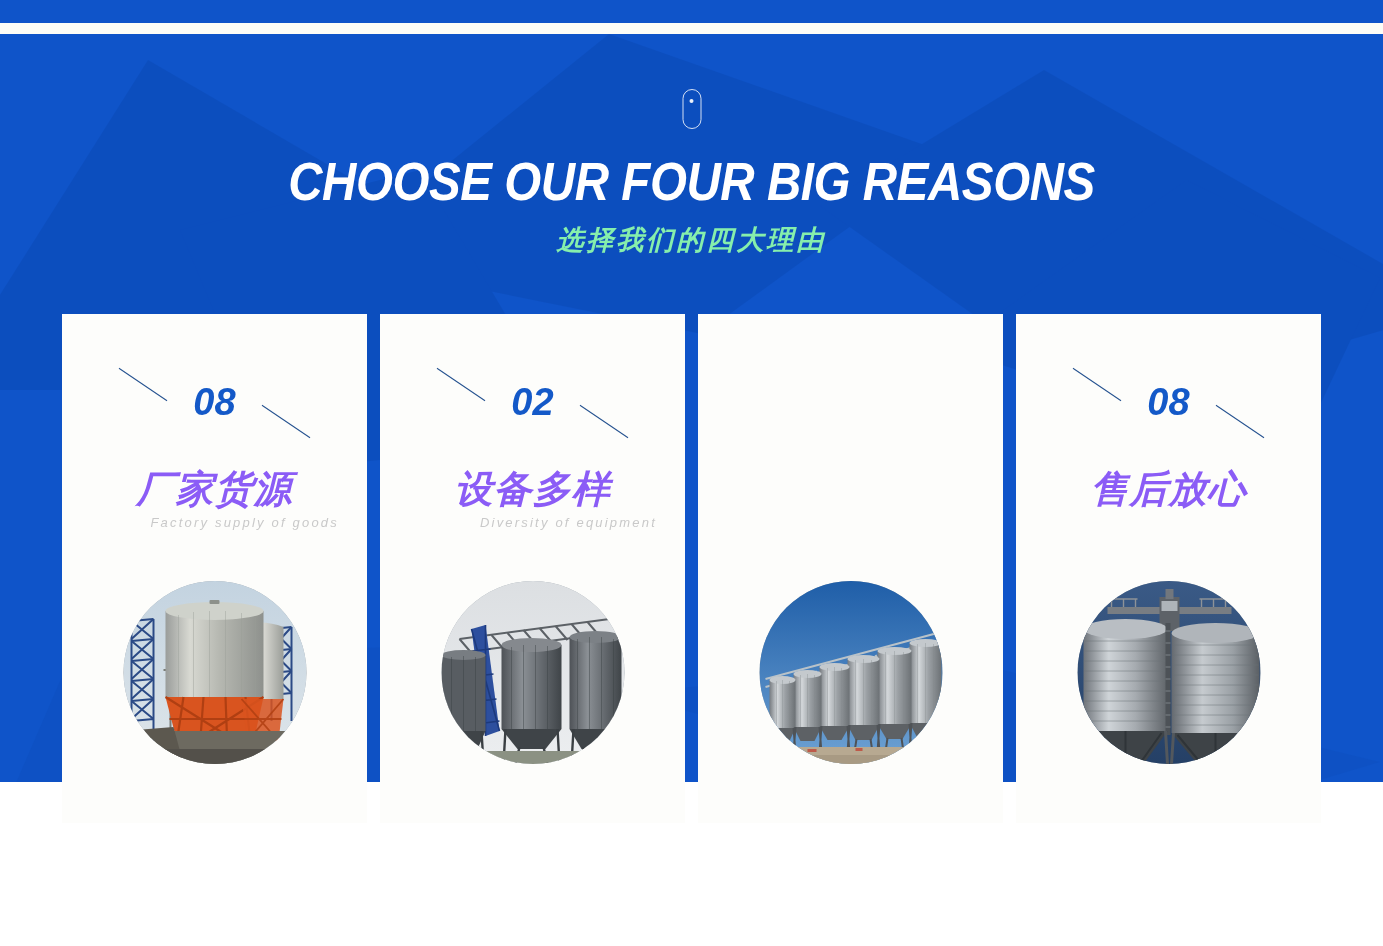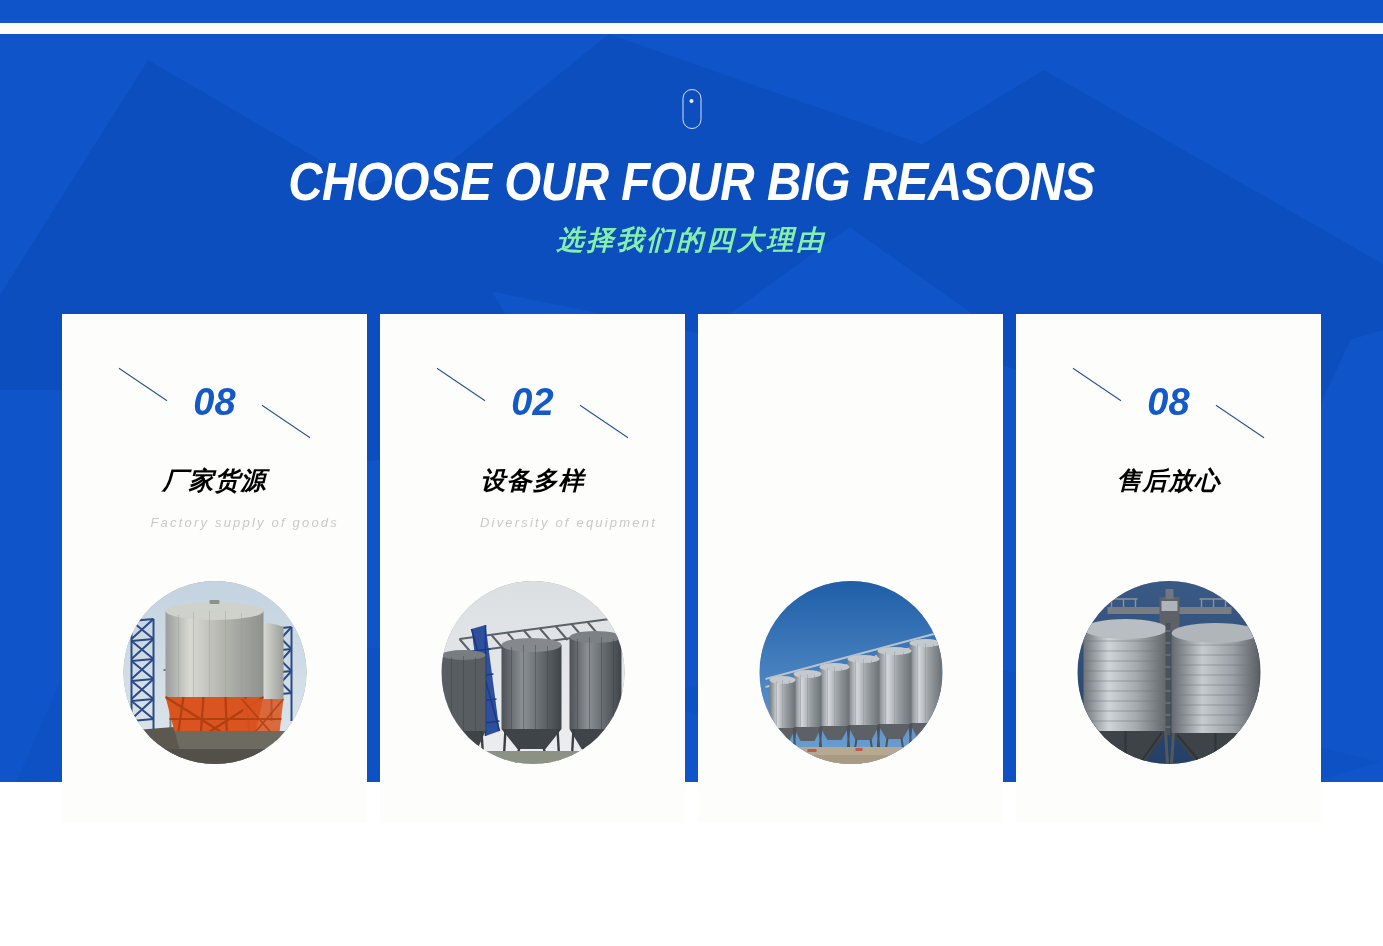--- a/index.html
+++ b/index.html
@@ -118,22 +118,22 @@
     width:58px; height:1px;
     background:#24518f;
     z-index:1;
   }
   .slash-l { left:52px;  top:12px;  transform:rotate(34deg); }
   .slash-r { right:52px; bottom:10px; transform:rotate(34deg); }
 
   .cn-title {
     position:absolute; left:0; top:150px; width:100%;
     text-align:center;
-    color:#000000;
-    font-size:25px;
+    color:#8b5cf6;
+    font-size:38px;
     font-weight:bold;
     letter-spacing:1px;
     font-family:"DejaVu Sans","Liberation Sans",sans-serif;
   }
   .en-title {
     position:absolute; left:0; top:200px; width:100%;
     text-align:right;
     color:#c9c9c9;
     font-size:13px;
     letter-spacing:2.2px;

